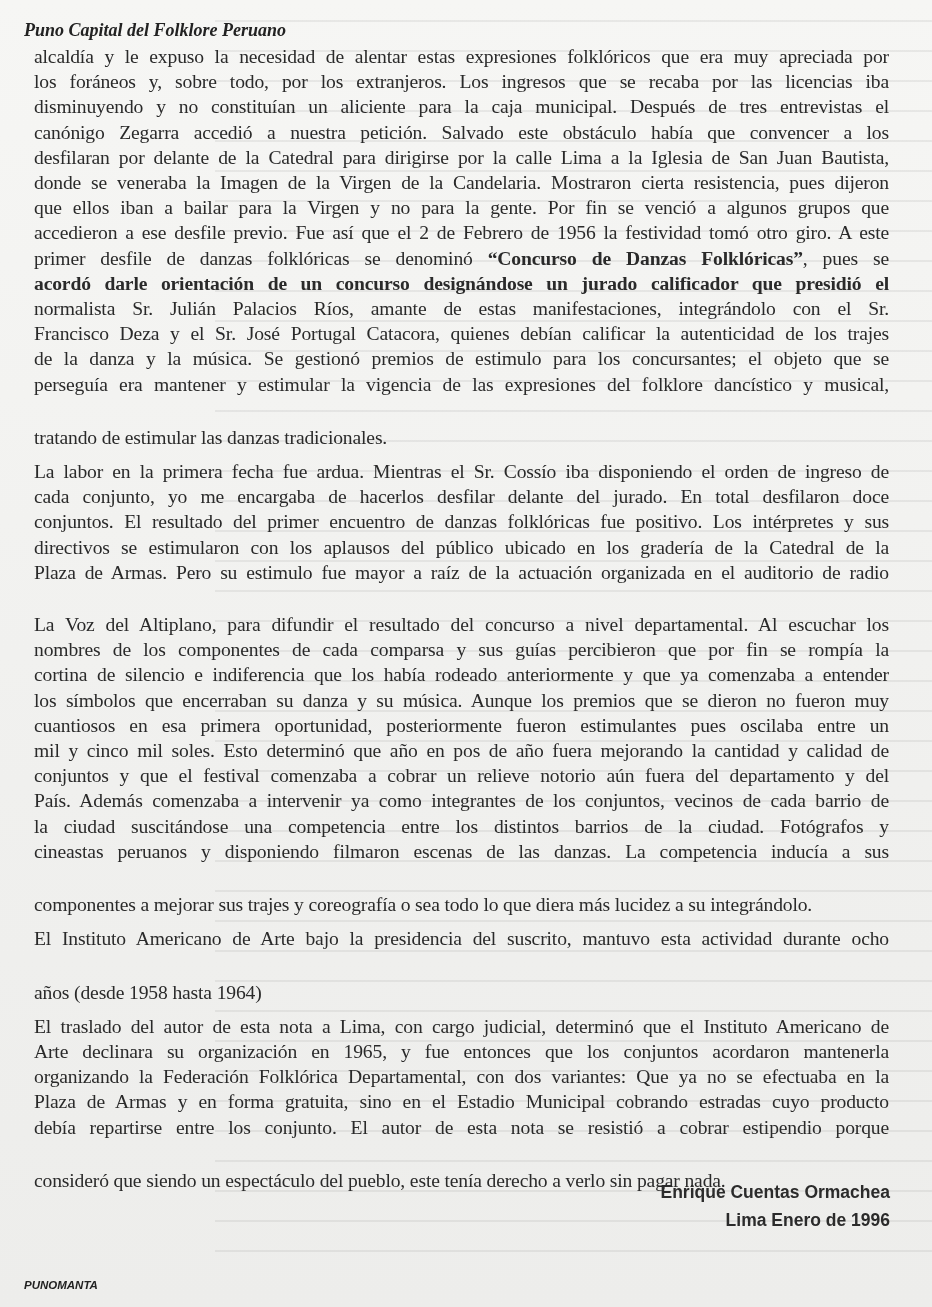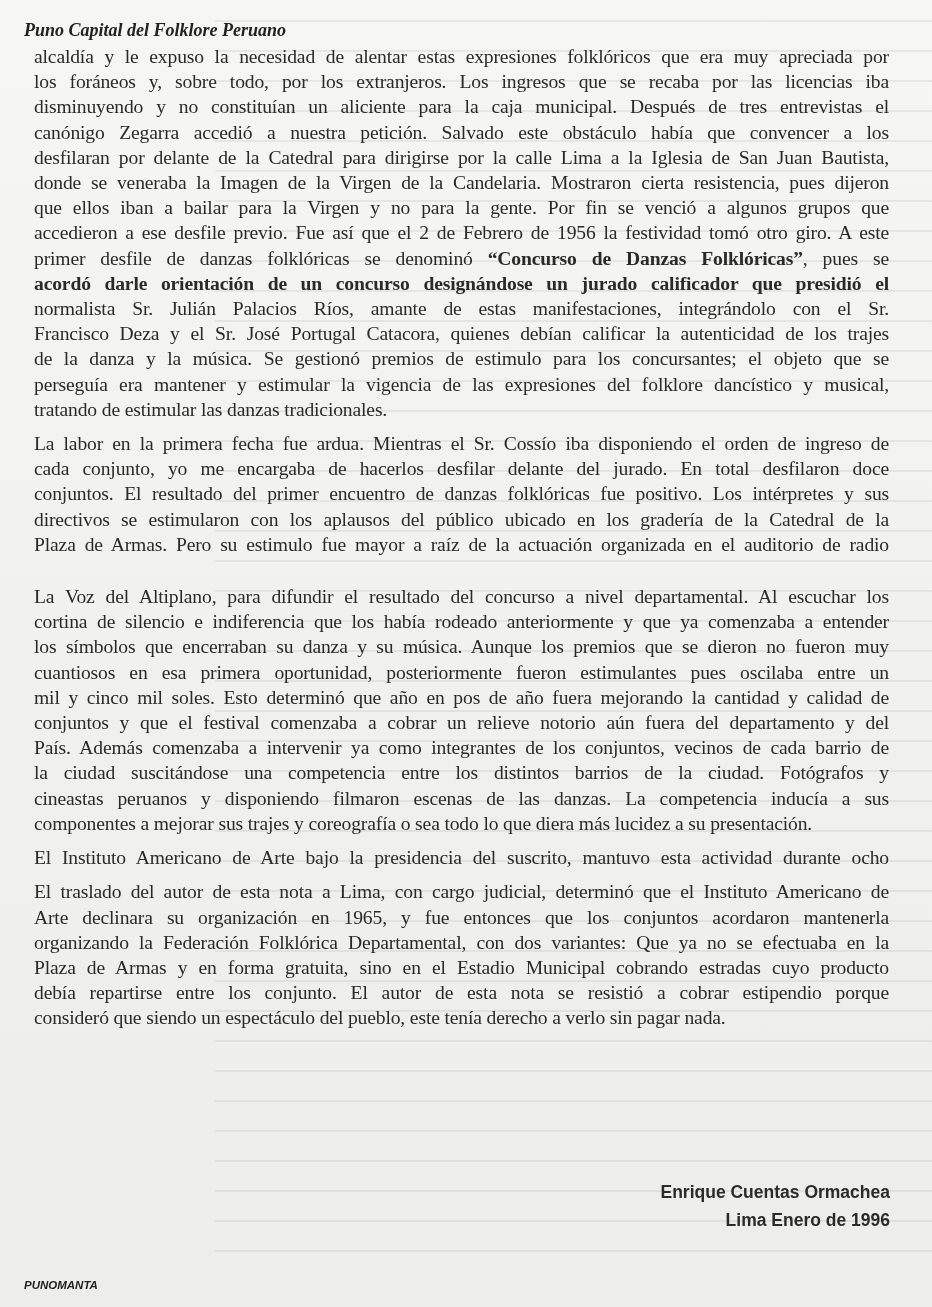--- a/index.html
+++ b/index.html
@@ -26,21 +26,21 @@
   }
   .content {
     position: absolute; left: 34px; top: 44px; width: 855px;
   }
   .para {
     font-size: 19.6px; line-height: 25.2px; text-align: justify;
     margin: 0 0 9px 0;
     letter-spacing: -0.15px;
   }
   .para .line { display: block; text-align: justify; text-align-last: justify; white-space: nowrap; }
-  .para .line.last { text-align-last: left; }
+  .para .line.last { text-align-last: left; margin-top: 28px; }
   .bold { font-weight: bold; }
   .signature {
     position: absolute; right: 42px; top: 1178px;
     font-family: "Liberation Sans", sans-serif; font-weight: bold;
     font-size: 17.5px; line-height: 28px; text-align: right; color: #2b2b2b;
   }
   .footer-left {
     position: absolute; left: 24px; top: 1279px;
     font-family: Liberation Sans, sans-serif; font-style: italic; font-weight: bold;
     font-size: 11.5px; color: #222;
@@ -77,33 +77,35 @@
     <span class="line last">tratando de estimular las danzas tradicionales.</span>
   </div>
 
   <div class="para">
     <span class="line" style="white-space: normal;">La labor en la primera fecha fue ardua. Mientras el Sr. Cossío iba disponiendo el orden de ingreso de</span>
     <span class="line" style="white-space: normal;">cada conjunto, yo me encargaba de hacerlos desfilar delante del jurado. En total desfilaron doce</span>
     <span class="line" style="white-space: normal;">conjuntos. El resultado del primer encuentro de danzas folklóricas fue positivo. Los intérpretes y sus</span>
     <span class="line" style="white-space: normal;">directivos se estimularon con los aplausos del público ubicado en los gradería de la Catedral de la</span>
     <span class="line" style="white-space: normal;">Plaza de Armas. Pero su estimulo fue mayor a raíz de la actuación organizada en el auditorio de radio</span>
     <span class="line" style="white-space: normal; margin-top: 27px;">La Voz del Altiplano, para difundir el resultado del concurso a nivel departamental. Al escuchar los</span>
+    <span class="line" style="white-space: normal;">nombres de los componentes de cada comparsa y sus guías percibieron que por fin se rompía la</span>
     <span class="line" style="white-space: normal;">cortina de silencio e indiferencia que los había rodeado anteriormente y que ya comenzaba a entender</span>
     <span class="line" style="white-space: normal;">los símbolos que encerraban su danza y su música. Aunque los premios que se dieron no fueron muy</span>
     <span class="line" style="white-space: normal;">cuantiosos en esa primera oportunidad, posteriormente fueron estimulantes pues oscilaba entre un</span>
     <span class="line" style="white-space: normal;">mil y cinco mil soles. Esto determinó que año en pos de año fuera mejorando la cantidad y calidad de</span>
     <span class="line" style="white-space: normal;">conjuntos y que el festival comenzaba a cobrar un relieve notorio aún fuera del departamento y del</span>
     <span class="line" style="white-space: normal;">País. Además comenzaba a intervenir ya como integrantes de los conjuntos, vecinos de cada barrio de</span>
     <span class="line" style="white-space: normal;">la ciudad suscitándose una competencia entre los distintos barrios de la ciudad. Fotógrafos y</span>
     <span class="line" style="white-space: normal;">cineastas peruanos y disponiendo filmaron escenas de las danzas. La competencia inducía a sus</span>
-    <span class="line last">componentes a mejorar sus trajes  y coreografía o sea todo lo que diera más lucidez a su presentación.</span>
+    <span class="line last">componentes a mejorar sus trajes  y coreografía o sea todo lo que diera más lucidez a su integrándolo.</span>
   </div>
 
   <div class="para">
     <span class="line" style="white-space: normal;">El Instituto Americano de Arte bajo la presidencia del suscrito, mantuvo esta actividad durante ocho</span>
+    <span class="line last">años (desde 1958 hasta 1964)</span>
   </div>
 
   <div class="para">
     <span class="line" style="white-space: normal;">El traslado del autor de esta nota a Lima, con cargo judicial, determinó que el Instituto Americano de</span>
     <span class="line" style="white-space: normal;">Arte   declinara su organización en 1965, y fue entonces que los conjuntos acordaron mantenerla</span>
     <span class="line" style="white-space: normal;">organizando la Federación Folklórica Departamental, con dos variantes: Que ya no se efectuaba en la</span>
     <span class="line" style="white-space: normal;">Plaza de Armas y en forma gratuita, sino en el Estadio Municipal cobrando estradas cuyo producto</span>
     <span class="line" style="white-space: normal;">debía repartirse entre los conjunto. El autor de esta nota se resistió a cobrar estipendio porque</span>
     <span class="line last">consideró que siendo un espectáculo del pueblo, este tenía derecho a verlo sin pagar nada.</span>
   </div>

